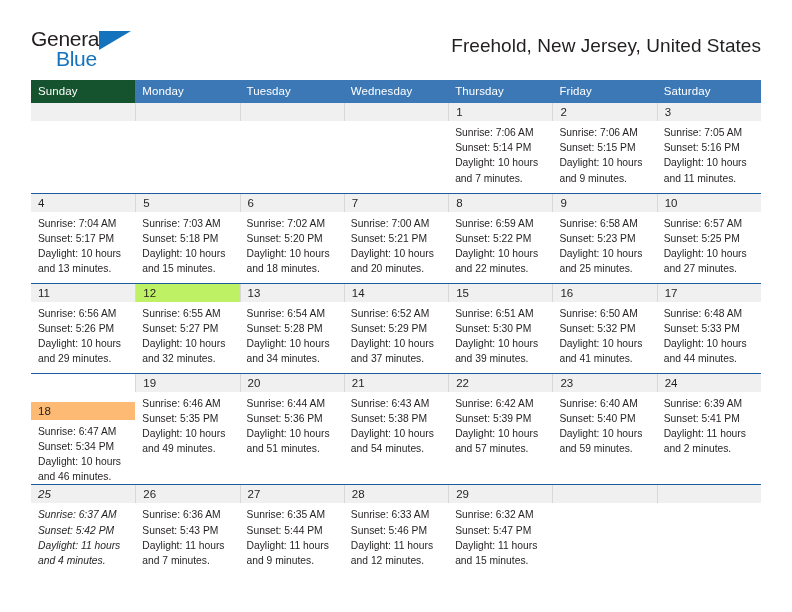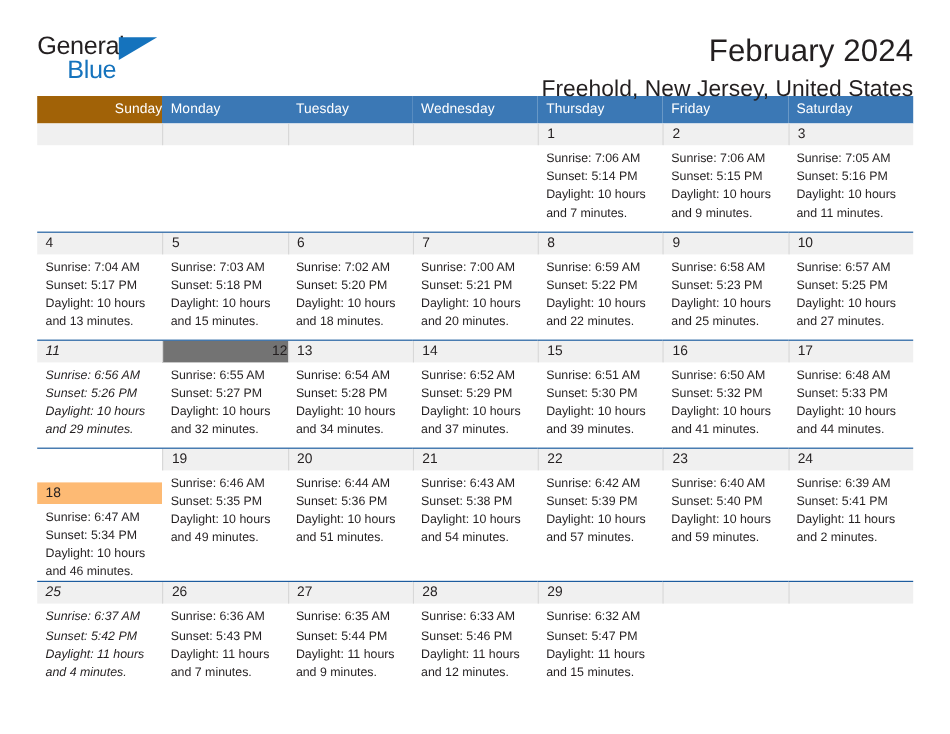--- a/index.html
+++ b/index.html
@@ -144,39 +144,38 @@
 
   <div class="top">
 
     <div class="logo">
       <span class="logo-general">General</span>
       <span class="logo-tri" style="border-left-color: rgb(21, 115, 189);"></span>
       <span class="logo-blue" style="color: rgb(21, 115, 189);">Blue</span>
     </div>
 
     <div class="titles">
-      <div class="month-title">February 2024</div>
       <div class="location">Freehold, New Jersey, United States</div>
     </div>
 
   </div>
 
   <table class="cal">
     <colgroup>
       <col>
         <col>
         <col>
         <col>
         <col>
         <col>
         <col>
     </colgroup>
     <thead>
       <tr>
-        <th style="background: #a16207; text-align: right;">Sunday</th>
+        <th style="background: #14532d;">Sunday</th>
         <th style="background: rgb(59, 120, 181);">Monday</th>
         <th style="background: rgb(59, 120, 181);">Tuesday</th>
         <th style="background: rgb(59, 120, 181);">Wednesday</th>
         <th style="background: rgb(59, 120, 181);">Thursday</th>
         <th style="background: rgb(59, 120, 181);">Friday</th>
         <th style="background: rgb(59, 120, 181);">Saturday</th>
       </tr>
     </thead>
     <tbody id="cal-body">
         <tr>
@@ -279,31 +278,31 @@
             <div class="daynum" style="background: rgb(240, 240, 240);">10</div>
             <div class="info">
               <div>Sunrise: 6:57 AM</div>
               <div>Sunset: 5:25 PM</div>
               <div>Daylight: 10 hours</div>
               <div>and 27 minutes.</div>
             </div>
           </td>
         </tr>
         <tr>
-          <td style="border-top-color: rgb(29, 92, 158); font-style: italic;">
+          <td style="border-top-color: rgb(29, 92, 158);">
             <div class="daynum" style="background: rgb(240, 240, 240);">11</div>
             <div class="info">
               <div>Sunrise: 6:56 AM</div>
               <div>Sunset: 5:26 PM</div>
               <div>Daylight: 10 hours</div>
               <div>and 29 minutes.</div>
             </div>
           </td>
           <td style="border-top-color: rgb(29, 92, 158);">
-            <div class="daynum" style="background: #737373; text-align: right;">12</div>
+            <div class="daynum" style="background: #bef264;">12</div>
             <div class="info">
               <div>Sunrise: 6:55 AM</div>
               <div>Sunset: 5:27 PM</div>
               <div>Daylight: 10 hours</div>
               <div>and 32 minutes.</div>
             </div>
           </td>
           <td style="border-top-color: rgb(29, 92, 158);">
             <div class="daynum" style="background: rgb(240, 240, 240);">13</div>
             <div class="info">

